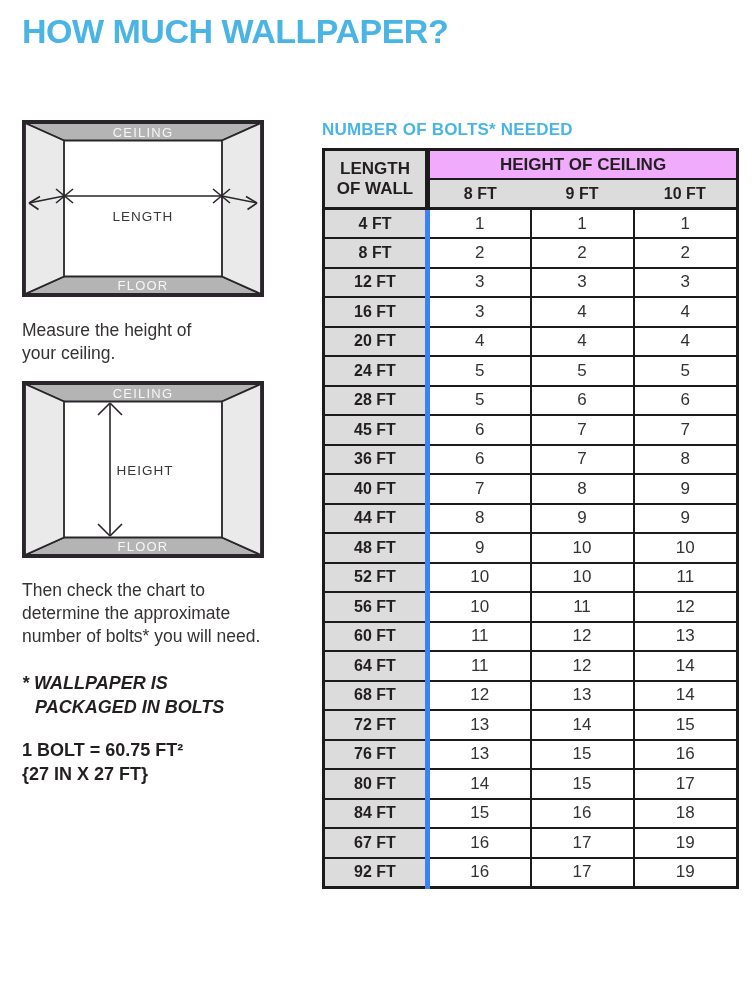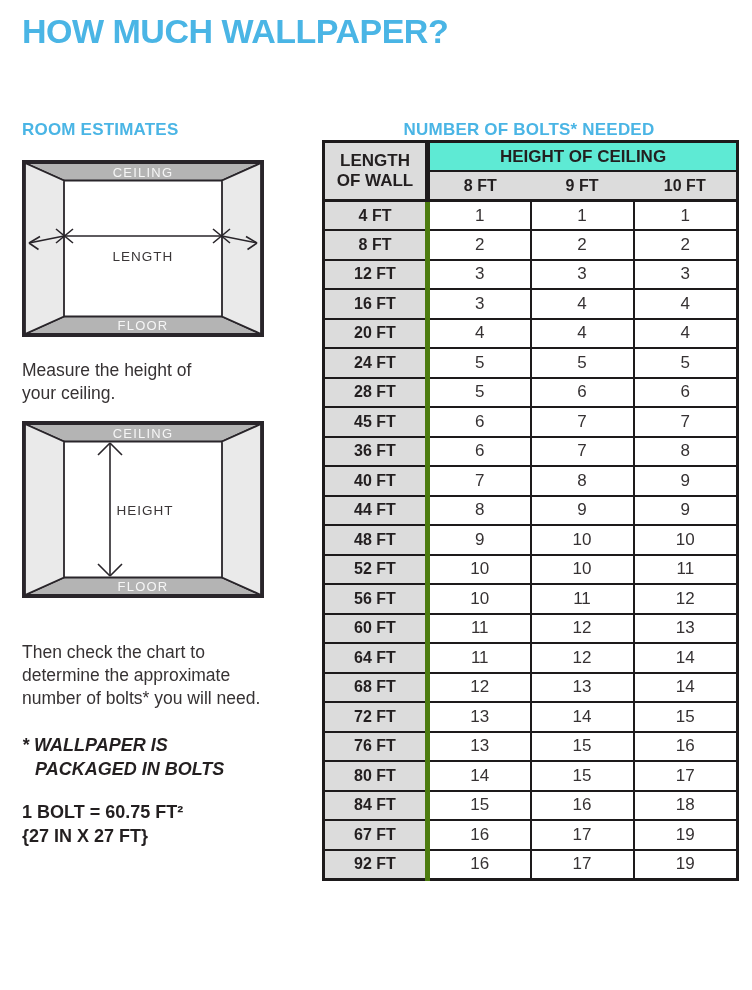--- a/index.html
+++ b/index.html
@@ -34,35 +34,35 @@
   }
   .left-col .section-heading { margin-bottom: 20px; }
   .body-text {
     font-size: 17.5px;
     line-height: 23px;
     color: #363233;
     white-space: pre-line;
   }
   .p-length { margin-bottom: 21px; }
   .p-height { margin: 22px 0 16px 0; }
-  .p-chart  { margin-top: 43px; }
+  .p-chart  { margin-top: 21px; }
   .room-svg { display: block; }
   .footnote {
     font-size: 18px;
     font-weight: bold;
     line-height: 24px;
     color: #231f20;
     white-space: pre-line;
   }
   .fn-packaged { margin-top: 23px; padding-left: 13px; text-indent: -13px; font-style: italic; }
   .fn-bolt { margin-top: 19px; }
 
   
   .right-col { position: absolute; left: 322px; top: 120px; width: 414px; }
-  .table-heading { text-align: center; letter-spacing: 0.2px; }
+  .table-heading { margin-bottom: 8px; letter-spacing: 0.2px; }
   table.bolts {
     border-collapse: collapse;
     table-layout: fixed;
     width: 414px;
     border: 3px solid #1d1a1b;
   }
   table.bolts th, table.bolts td {
     padding: 0;
     text-align: center;
     vertical-align: middle;
@@ -73,21 +73,21 @@
     background: #dcdcdc;
     font-size: 17px;
     font-weight: bold;
     line-height: 20px;
     white-space: pre-line;
     border-right: 5px solid #1d1a1b;
     border-bottom: 3px solid #1d1a1b;
     color: #231f20;
   }
   th.group-header {
-    background: #5eead4;
+    background: #f0abfc;
     font-size: 17px;
     font-weight: bold;
     height: 46px;
     border-bottom: 2px solid #1d1a1b;
     color: #231f20;
   }
   th.sub-header {
     background: #dcdcdc;
     font-size: 16px;
     font-weight: bold;
@@ -96,38 +96,37 @@
     color: #231f20;
   }
   
   tbody th.wall {
     background: #dcdcdc;
     font-size: 16px;
     font-weight: bold;
     color: #231f20;
     border-top: 2px solid #1d1a1b;
     border-bottom: 2px solid #1d1a1b;
-    border-right: 5px solid #4d7c0f;
+    border-right: 5px solid #3b82f6;
   }
   tbody td.val {
     background: #ffffff;
     font-size: 17px;
     color: #363233;
     border: 2px solid #1d1a1b;
   }
 </style>
 </head>
 <body>
 
 <div class="page">
 
   <h1 class="page-title">HOW MUCH WALLPAPER?</h1>
 
   <div class="left-col">
-    <h2 class="section-heading">ROOM ESTIMATES</h2>
 
 
     <svg class="room-svg" width="242" height="177" viewBox="0 0 242 177">
       <rect x="1.5" y="1.5" width="239" height="174" fill="#ffffff" stroke="#29252a" stroke-width="3"></rect>
       <polygon points="3,3 239,3 200,20.5 42,20.5" fill="#b4b4b4" stroke="#29252a" stroke-width="1.8"></polygon>
       <polygon points="3,174 239,174 200,156.5 42,156.5" fill="#b4b4b4" stroke="#29252a" stroke-width="1.8"></polygon>
       <polygon points="3,3 42,20.5 42,156.5 3,174" fill="#eaeaea" stroke="#29252a" stroke-width="1.8"></polygon>
       <polygon points="239,3 200,20.5 200,156.5 239,174" fill="#eaeaea" stroke="#29252a" stroke-width="1.8"></polygon>
       <text x="121" y="16.5" text-anchor="middle" font-size="13" letter-spacing="1.2" fill="#f6f6f6">CEILING</text>
       <text x="121" y="170" text-anchor="middle" font-size="13" letter-spacing="1.2" fill="#f6f6f6">FLOOR</text>

